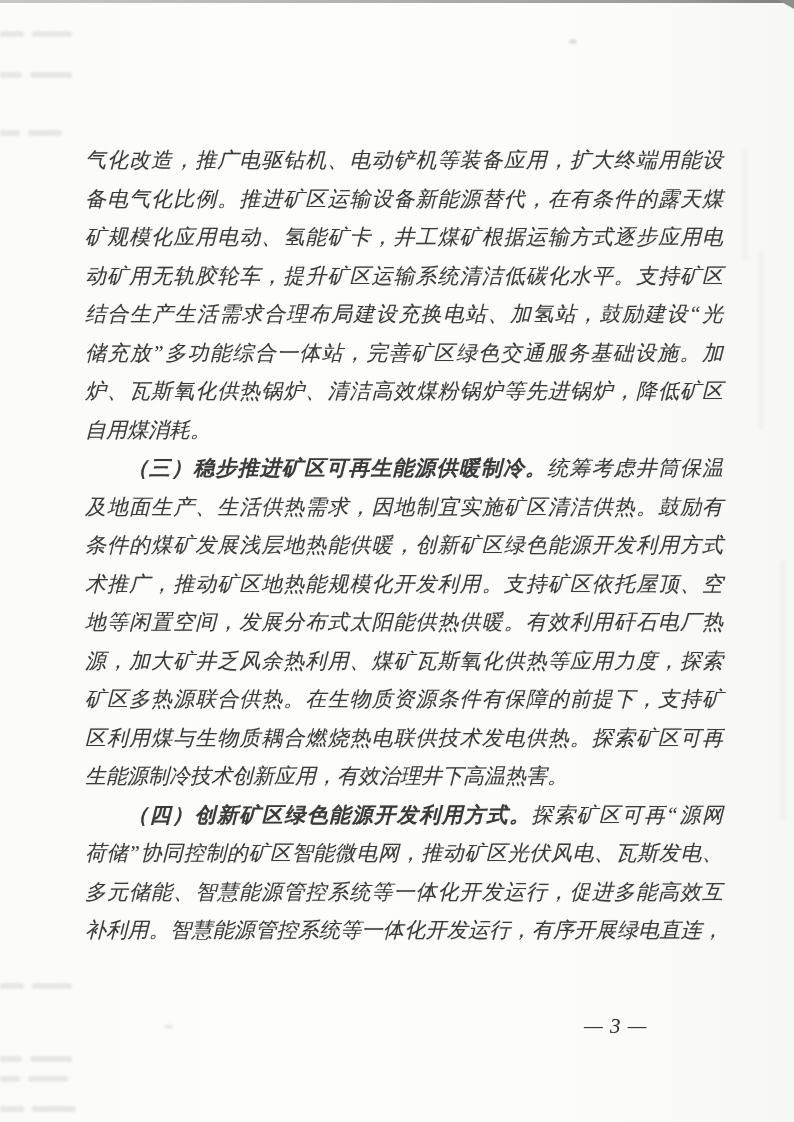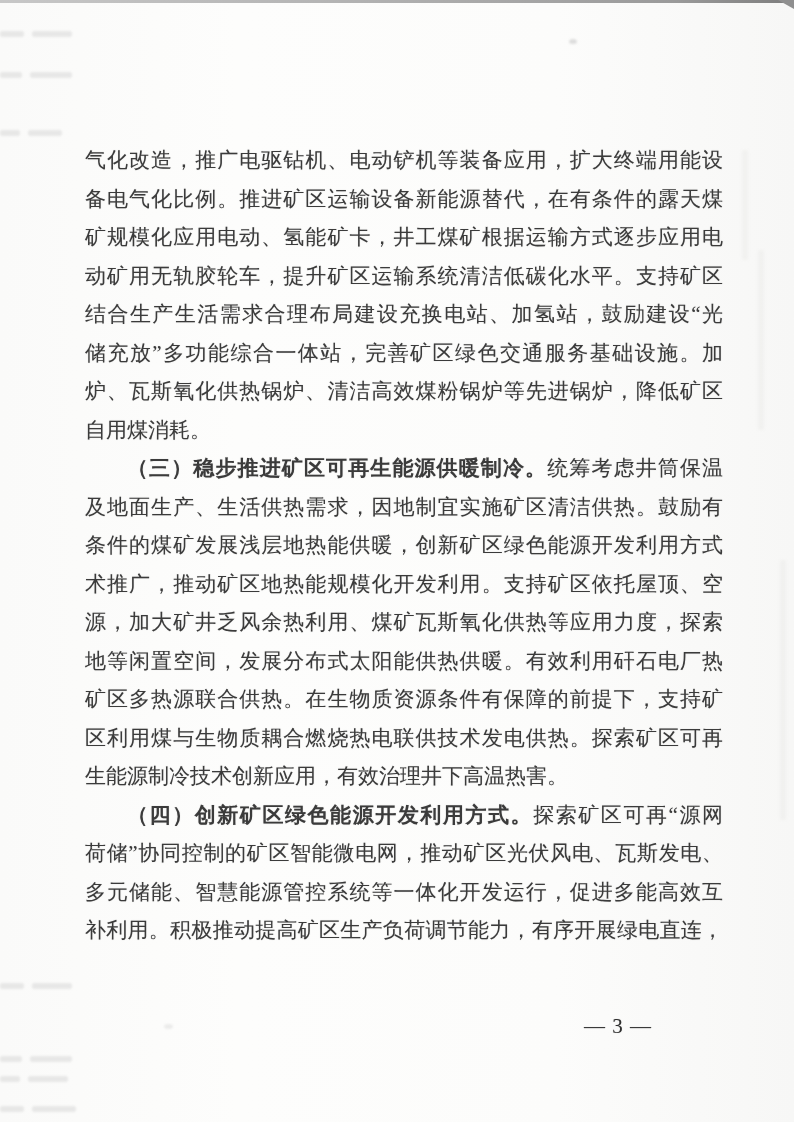--- a/index.html
+++ b/index.html
@@ -2,20 +2,21 @@
 <html><head>
 <meta charset="utf-8">
 <style>
   html,body{margin:0;padding:0;background:#e9e9e9;}
   .page{
     position:relative;
     width:794px;height:1122px;
     background:linear-gradient(90deg,#fafaf9 0%,#fdfdfc 30%,#fcfcfb 70%,#f7f7f6 100%);
     overflow:hidden;
     font-family:"Liberation Serif","DejaVu Serif",serif;
+    font-style:italic;
   }
   
   .scan-top{
     position:absolute;left:0;top:0;width:794px;height:3px;
     background:linear-gradient(90deg,#c7c7c7 0%,#b5b5b5 40%,#9a9a9a 85%,#7d7d7d 100%);
     filter:blur(0.4px);
   }
   .scan-corner{
     position:absolute;right:0;top:0;width:0;height:0;
     border-top:9px solid #8f8f8f;border-left:16px solid transparent;
@@ -74,26 +75,26 @@
       <div class="line"><span>矿规模化应用电动、氢能矿卡，井工煤矿根据运输方式逐步应用电</span></div>
       <div class="line"><span>动矿用无轨胶轮车，提升矿区运输系统清洁低碳化水平。支持矿区</span></div>
       <div class="line"><span>结合生产生活需求合理布局建设充换电站、加氢站，鼓励建设“光</span></div>
       <div class="line"><span>储充放”多功能综合一体站，完善矿区绿色交通服务基础设施。加</span></div>
       <div class="line"><span>炉、瓦斯氧化供热锅炉、清洁高效煤粉锅炉等先进锅炉，降低矿区</span></div>
       <div class="line last"><span>自用煤消耗。</span></div>
       <div class="line indent"><span class="hd">（三）稳步推进矿区可再生能源供暖制冷。</span><span>统筹考虑井筒保温</span></div>
       <div class="line"><span>及地面生产、生活供热需求，因地制宜实施矿区清洁供热。鼓励有</span></div>
       <div class="line"><span>条件的煤矿发展浅层地热能供暖，创新矿区绿色能源开发利用方式</span></div>
       <div class="line"><span>术推广，推动矿区地热能规模化开发利用。支持矿区依托屋顶、空</span></div>
+      <div class="line"><span>地等闲置空间，发展分布式太阳能供热供暖。有效利用矸石电厂热</span></div>
       <div class="line"><span>源，加大矿井乏风余热利用、煤矿瓦斯氧化供热等应用力度，探索</span></div>
-      <div class="line"><span>地等闲置空间，发展分布式太阳能供热供暖。有效利用矸石电厂热</span></div>
       <div class="line"><span>矿区多热源联合供热。在生物质资源条件有保障的前提下，支持矿</span></div>
       <div class="line"><span>区利用煤与生物质耦合燃烧热电联供技术发电供热。探索矿区可再</span></div>
       <div class="line last"><span>生能源制冷技术创新应用，有效治理井下高温热害。</span></div>
       <div class="line indent"><span class="hd">（四）创新矿区绿色能源开发利用方式。</span><span>探索矿区可再“源网</span></div>
       <div class="line"><span>荷储”协同控制的矿区智能微电网，推动矿区光伏风电、瓦斯发电、</span></div>
       <div class="line"><span>多元储能、智慧能源管控系统等一体化开发运行，促进多能高效互</span></div>
-      <div class="line"><span>补利用。积极推动提高矿区生产负荷调节能力，有序开展绿电直连，</span></div>
+      <div class="line"><span>补利用。智慧能源管控系统等一体化开发运行，有序开展绿电直连，</span></div>
     </div>
 
   <div class="footer">— 3 —</div>
 
 </div>
 
 </body></html>

